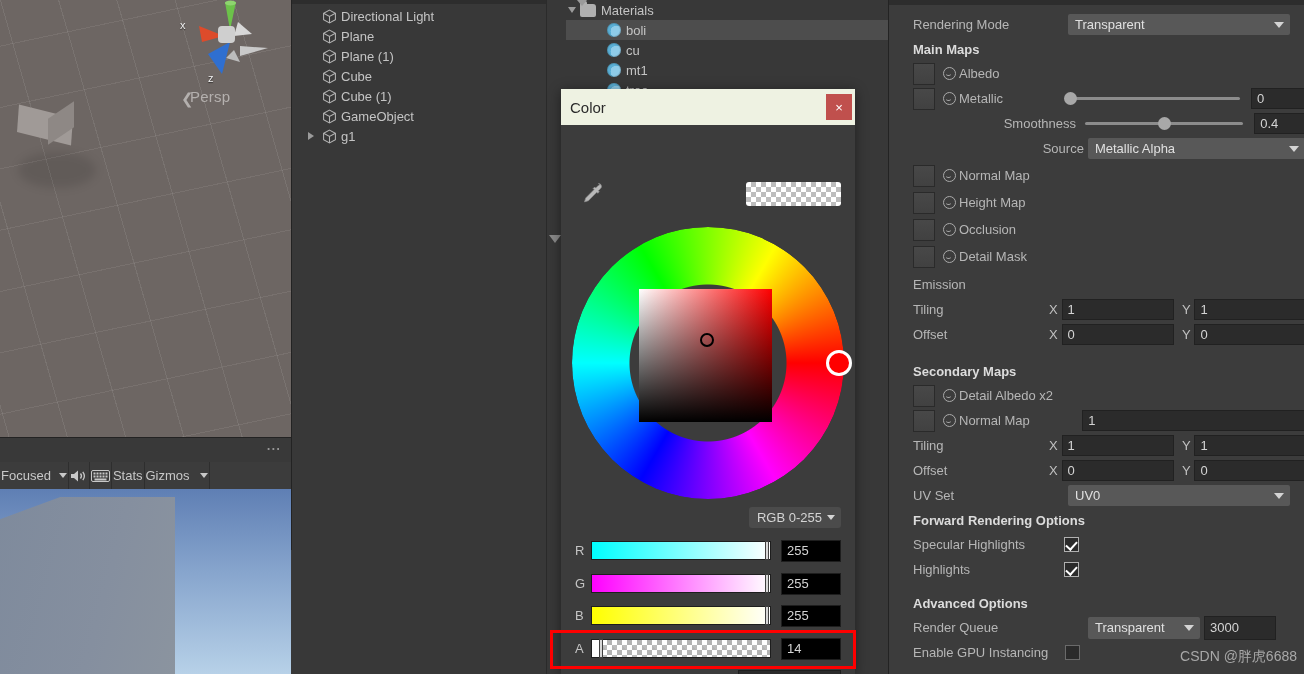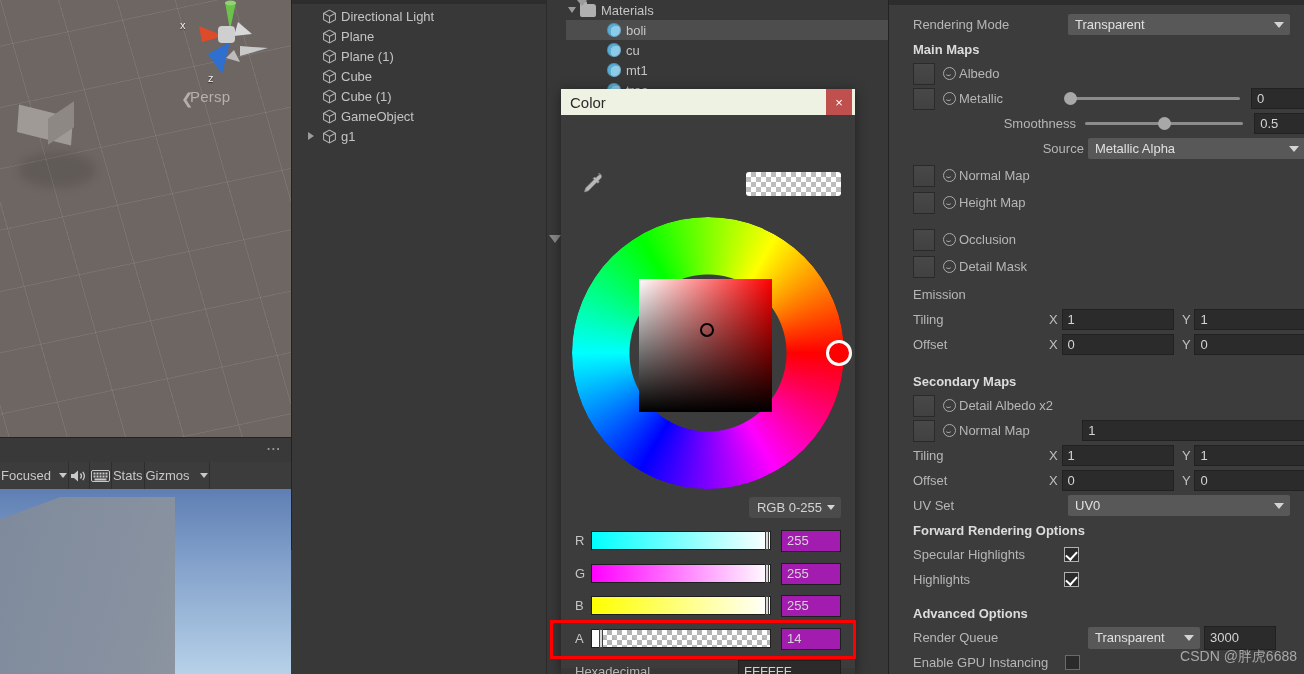--- a/index.html
+++ b/index.html
@@ -181,21 +181,21 @@
     border-top: 6px solid #9b9b9b;
   }
 
   
   #color-window {
     position: absolute; left: 561px; top: 89px; width: 294px; height: 585px;
     background: #383838;
     box-shadow: 0 2px 12px rgba(0,0,0,.45);
   }
   #color-titlebar {
-    height: 26px; background: #eef2e2;
+    height: 36px; background: #eef2e2;
     display: flex; align-items: center; justify-content: space-between;
     padding-left: 9px;
   }
   #color-title { color: #2b2b2b; font-size: 15px; }
   #color-close {
     width: 26px; height: 26px; margin-right: 3px;
     background: #c0504d; color: #fff;
     display: flex; align-items: center; justify-content: center;
     font-size: 13px; line-height: 1;
   }
@@ -263,21 +263,21 @@
   .chan-slider {
     position: relative; width: 180px; height: 19px;
     border: 1px solid #1e1e1e; box-sizing: border-box;
   }
   .chan-knob {
     position: absolute; top: -1px; width: 4px; height: 19px;
     background: #d8d8d8; border: 1px solid #404040; box-sizing: border-box;
   }
   .chan-field {
     margin-left: 10px; width: 60px; height: 22px;
-    background: #a21caf; border: 1px solid #1e1e1e; box-sizing: border-box;
+    background: #000000; border: 1px solid #1e1e1e; box-sizing: border-box;
     color: #d4d4d4; font-size: 13px;
     display: flex; align-items: center; padding-left: 5px; text-align: center;
   }
   #alpha-slider-bg {
     position: absolute; inset: 0;
     background-image:
       linear-gradient(45deg, #b4b4b4 25%, transparent 25%, transparent 75%, #b4b4b4 75%),
       linear-gradient(45deg, #b4b4b4 25%, #fff 25%, #fff 75%, #bdbdbd 75%);
     background-size: 10px 10px;
     background-position: 0 0, 5px 5px;
@@ -659,21 +659,21 @@
         <div class="slider-thumb" style="left:0%;"></div>
       </div>
       <div class="numfield" style="width:54px; margin-left:11px;">0</div>
     </div>
 
     <div class="insp-row">
       <span class="insp-label" style="width:175px; text-align:right; display:block;">Smoothness</span>
       <div class="slider-track" style="width:170px; margin-left:9px;">
         <div class="slider-thumb" style="left:50%;"></div>
       </div>
-      <div class="numfield" style="width:54px; margin-left:11px;">0.5</div>
+      <div class="numfield" style="width:54px; margin-left:11px;">0.4</div>
     </div>
 
     <div class="insp-row">
       <span class="insp-label" style="width:175px; text-align:right; display:block;">Source</span>
       <div class="dropdown" style="width:222px; margin-left:4px;">
         <span>Metallic Alpha</span>
         <span class="dd-caret"></span>
       </div>
     </div>
 
@@ -682,21 +682,21 @@
       <span class="radio-ico"></span>
       <span class="insp-label">Normal Map</span>
     </div>
 
     <div class="insp-row" style="margin-top:2px;">
       <span class="tex-slot"></span>
       <span class="radio-ico"></span>
       <span class="insp-label">Height Map</span>
     </div>
 
-    <div class="insp-row" style="margin-top:12px;">
+    <div class="insp-row" style="margin-top:2px;">
       <span class="tex-slot"></span>
       <span class="radio-ico"></span>
       <span class="insp-label">Occlusion</span>
     </div>
 
     <div class="insp-row" style="margin-top:2px;">
       <span class="tex-slot"></span>
       <span class="radio-ico"></span>
       <span class="insp-label">Detail Mask</span>
     </div>

